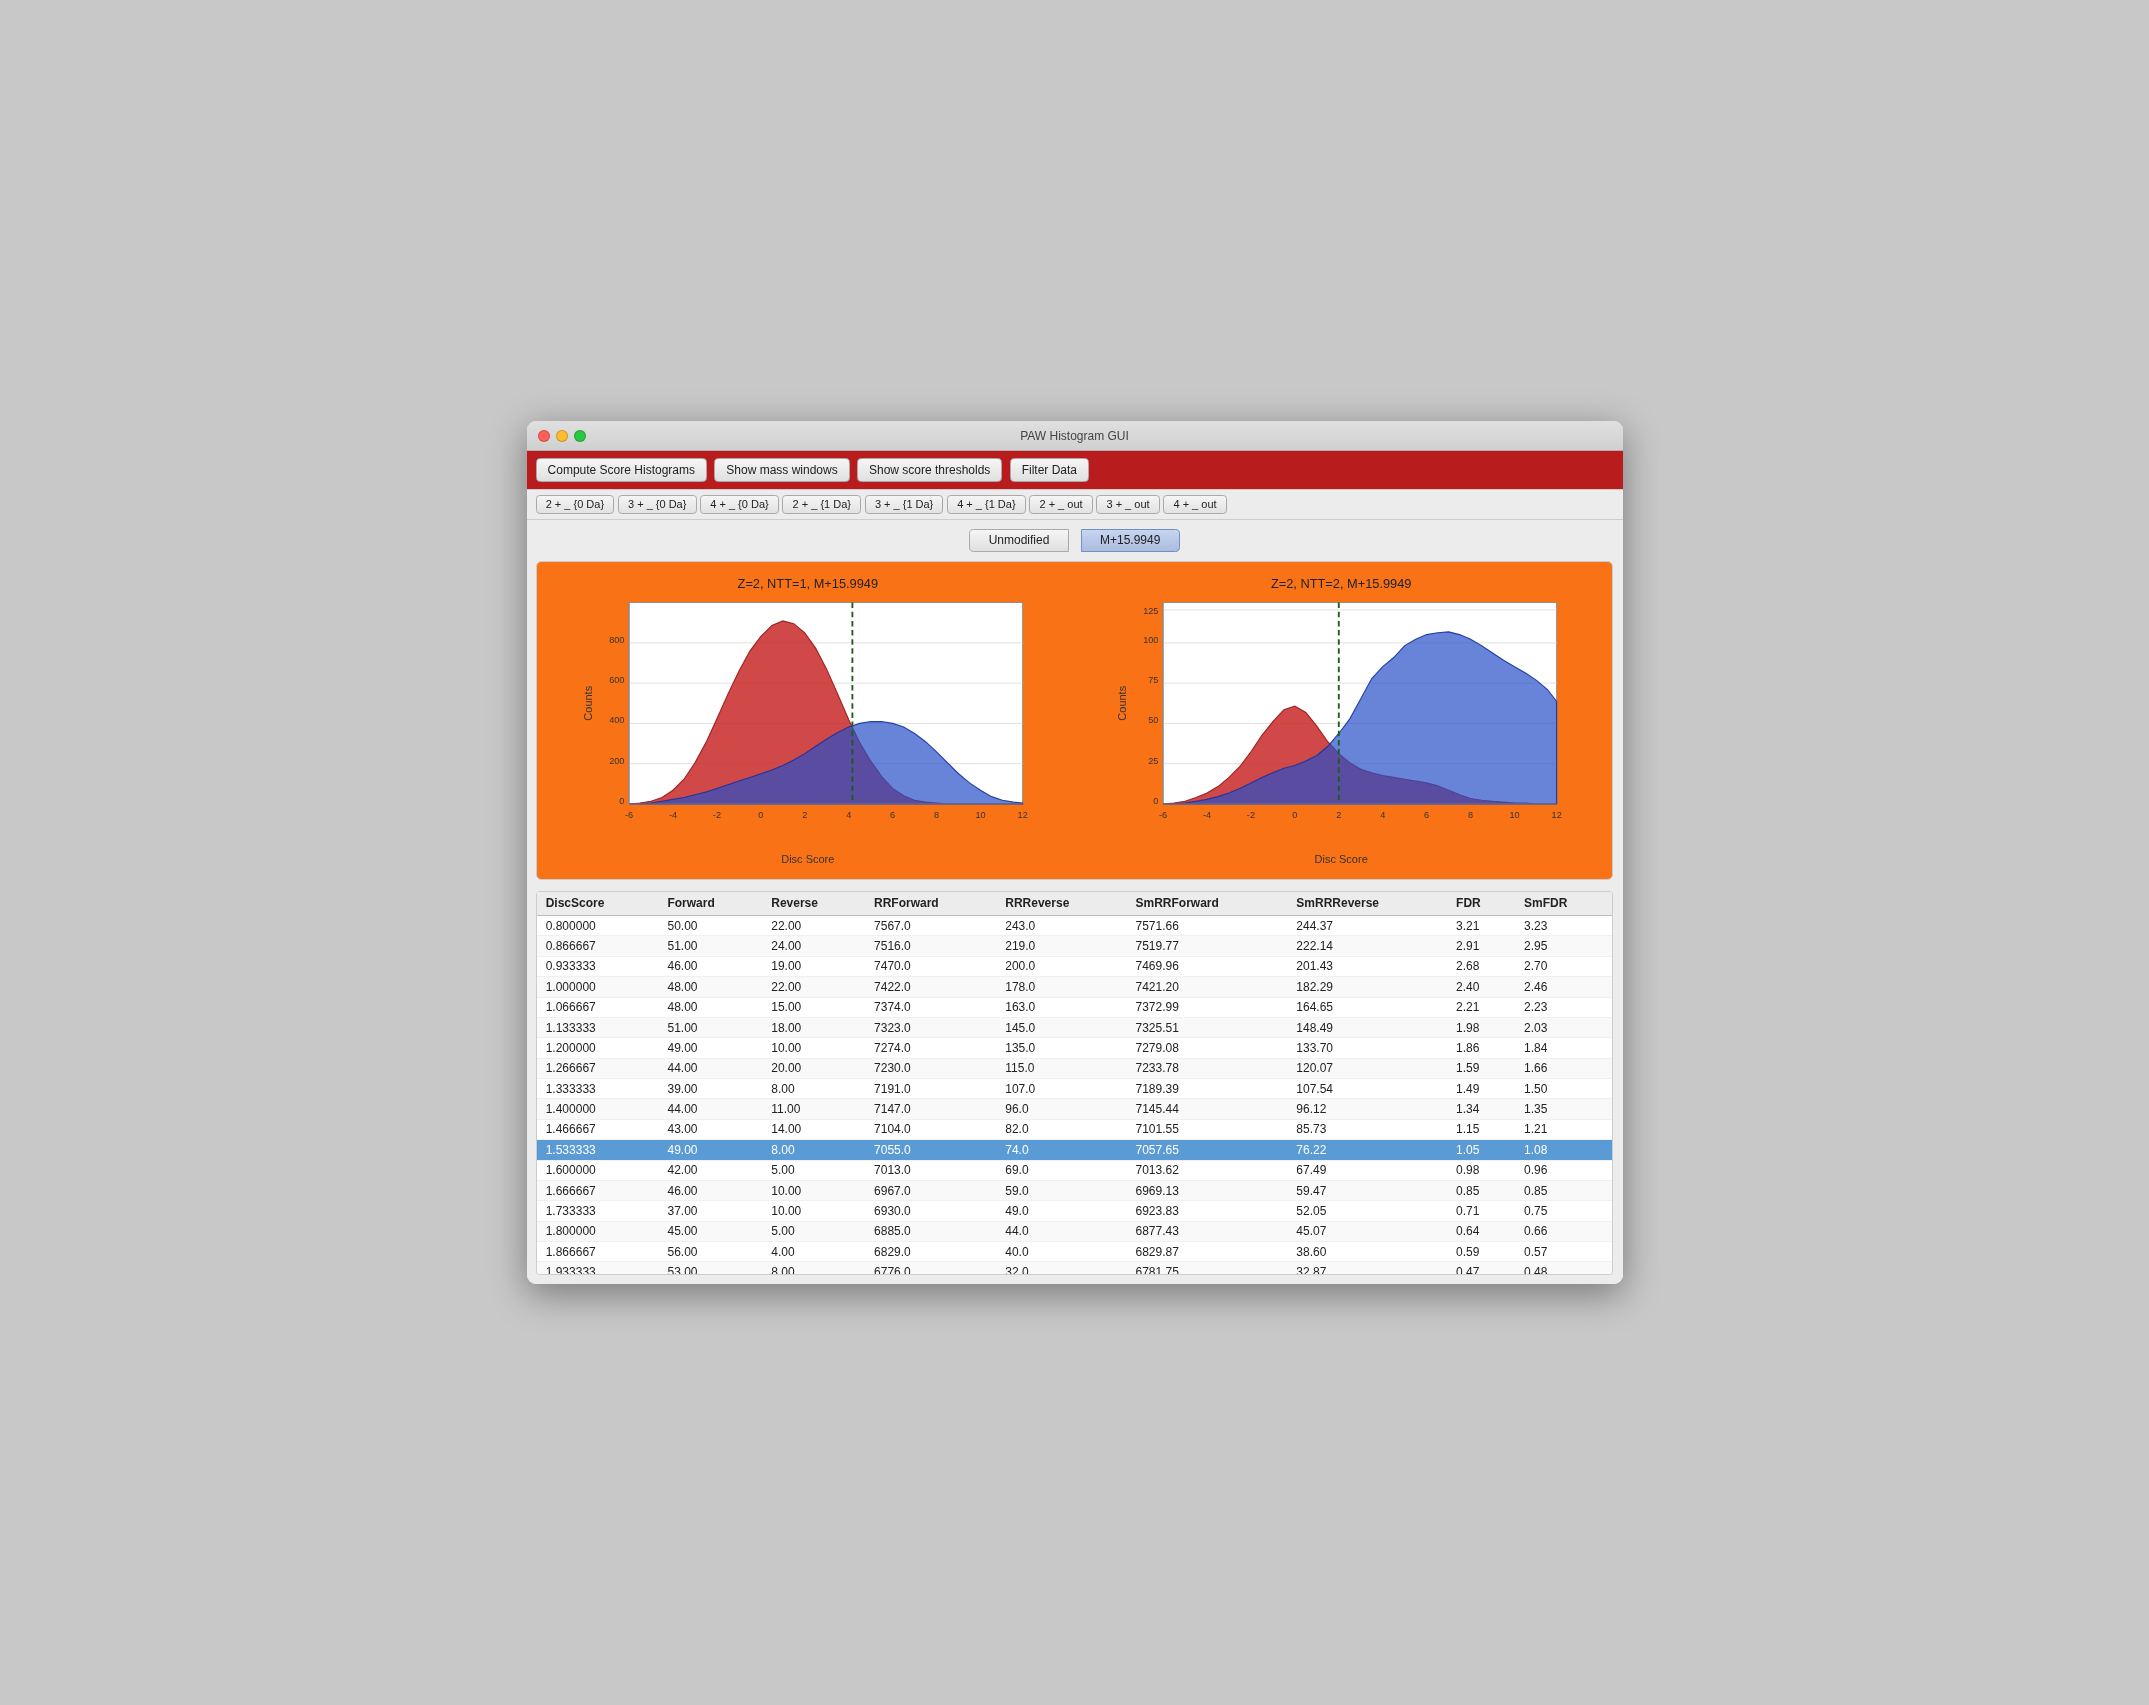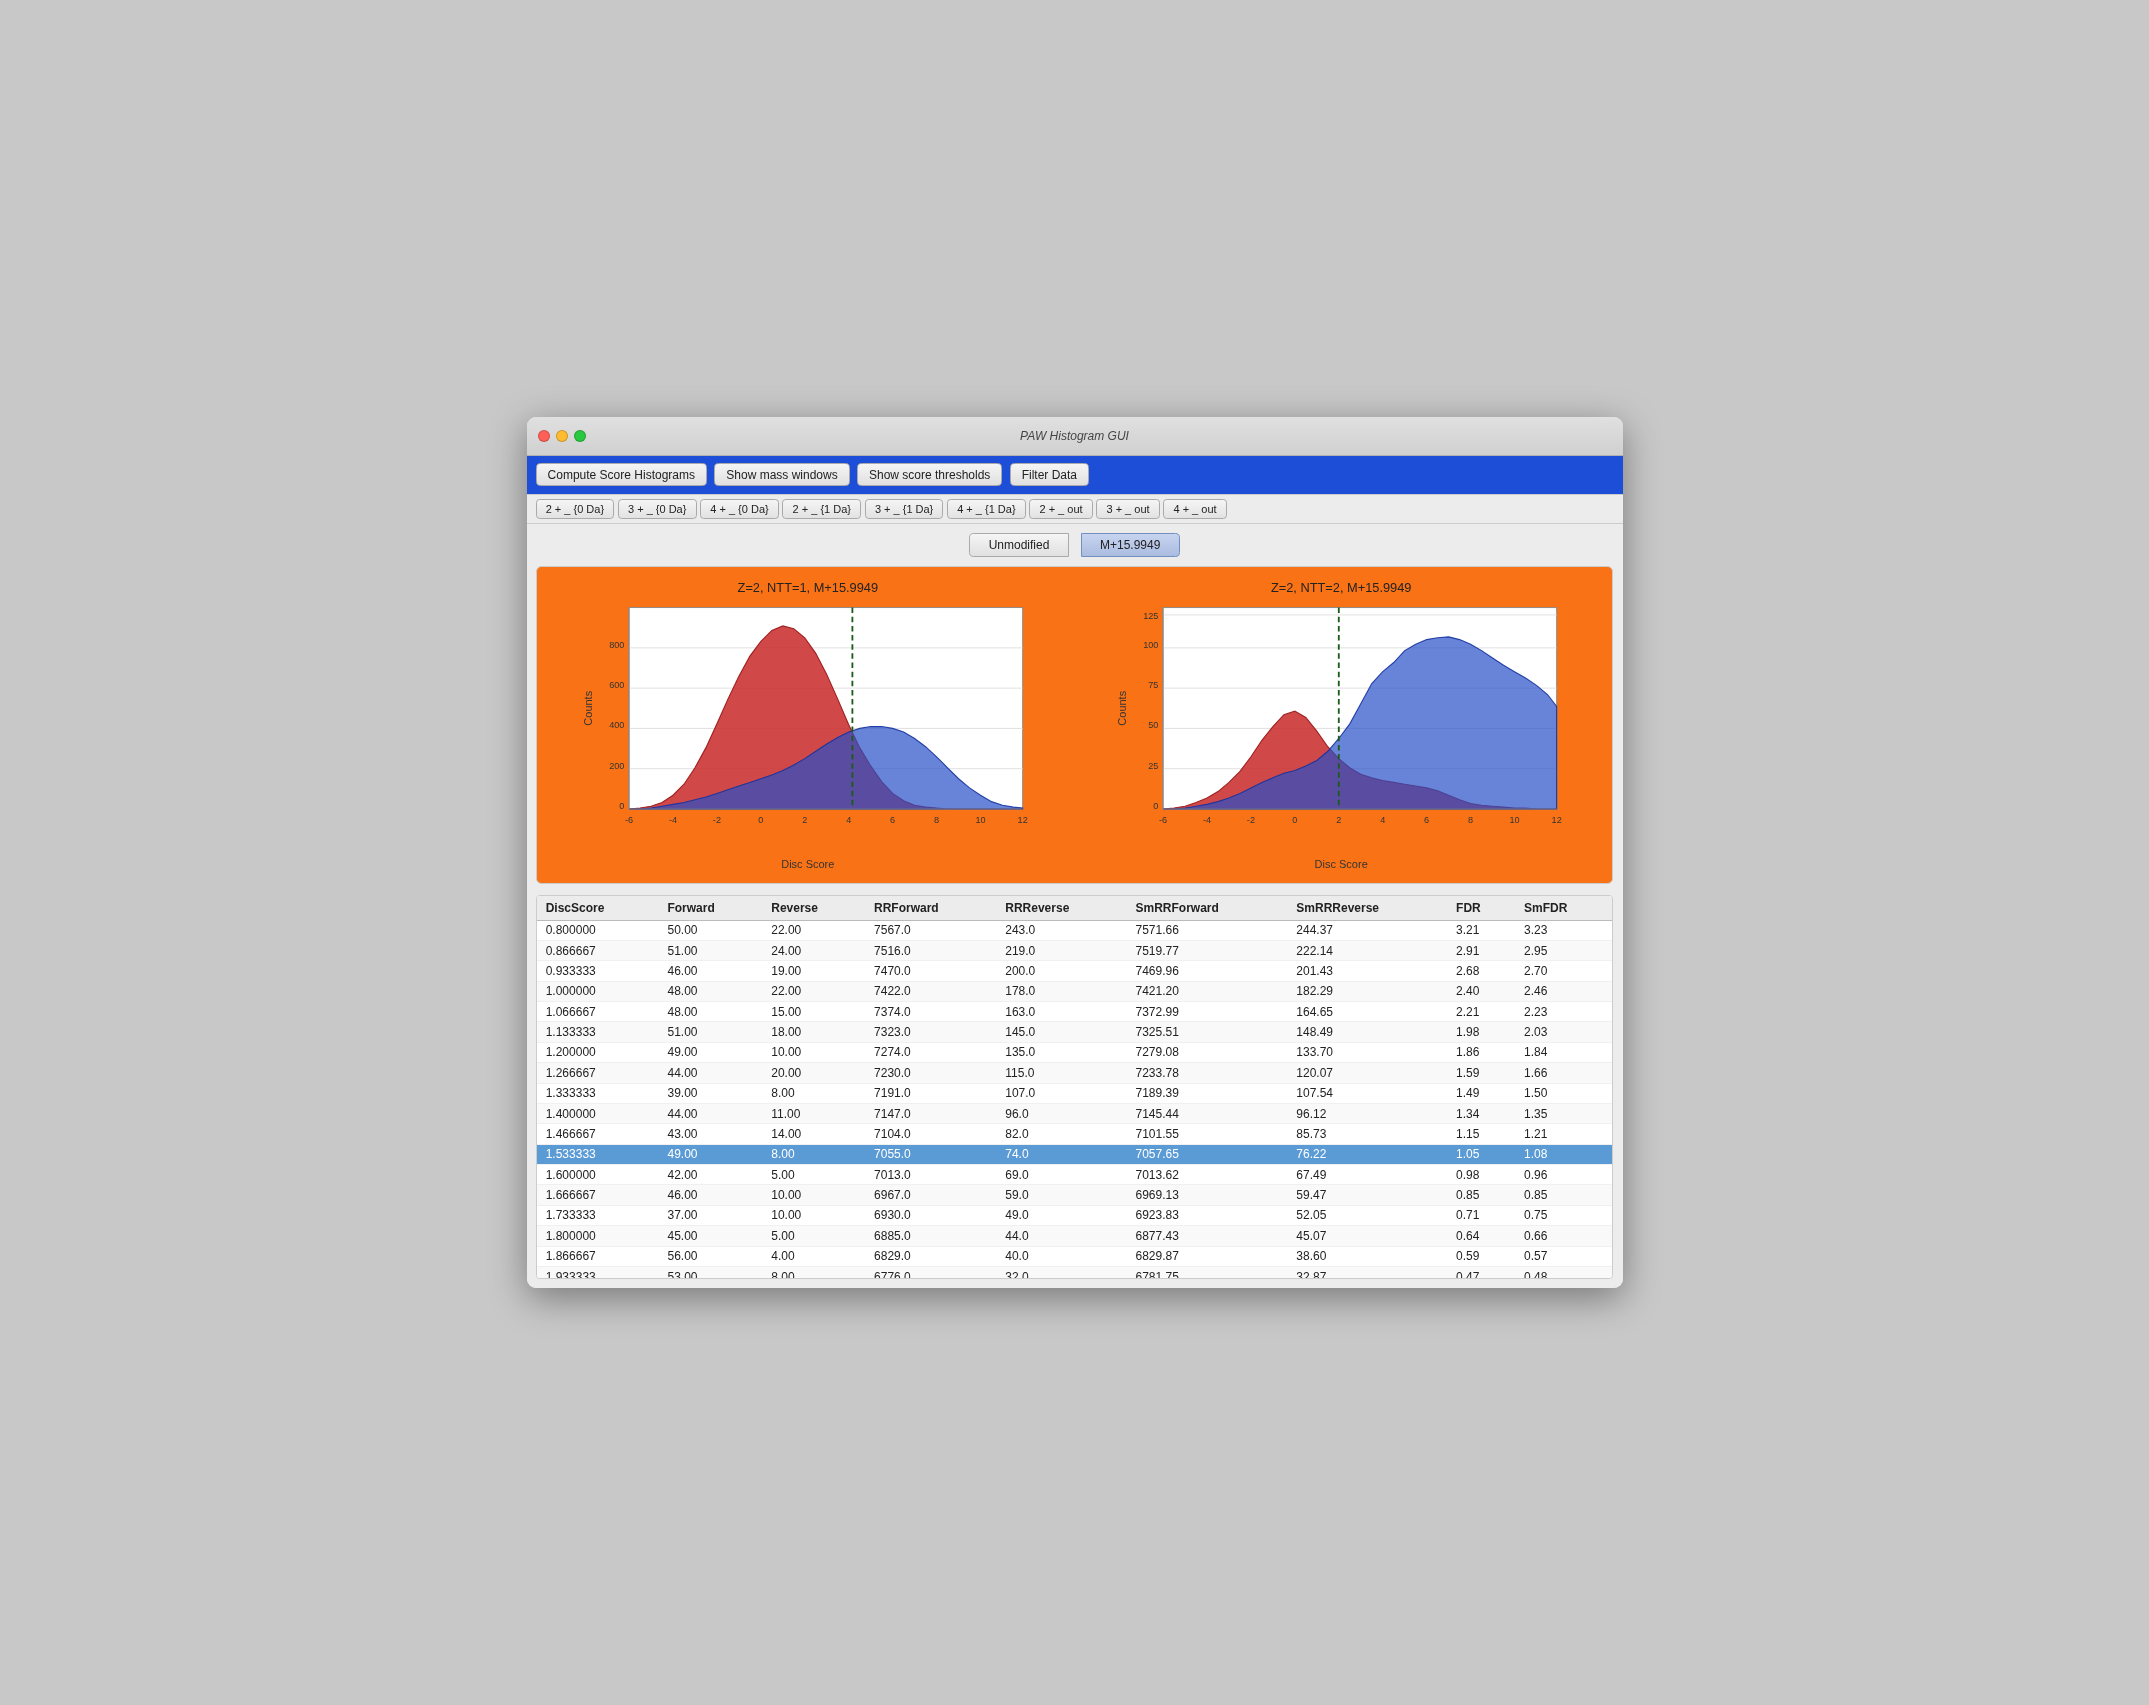--- a/index.html
+++ b/index.html
@@ -15,27 +15,26 @@
     }
     .window {
       background: #ececec;
       border-radius: 9.1px;
       box-shadow: 0 9.1px 37px rgba(0,0,0,0.4);
       width: 1096px;
       overflow: hidden;
     }
     .title-bar {
       background: linear-gradient(to bottom, #e0e0e0, #d0d0d0);
-      height: 39px;
+      height: 30px;
       display: flex;
       align-items: center;
       justify-content: center;
       position: relative;
       border-bottom: 0.9px solid #b0b0b0;
-      font-style: italic;
     }
     .title-bar-buttons {
       position: absolute;
       left: 11px;
       display: flex;
       gap: 6.4px;
     }
     .tb-btn {
       width: 12px;
       height: 12px;
@@ -47,21 +46,21 @@
     .tb-btn.maximize { background: #28c840; }
     .title-bar-title {
       font-size: 12px;
       color: #444;
       font-weight: 500;
     }
     .toolbar {
       padding: 7.3px 9.1px;
       display: flex;
       gap: 7.3px;
-      background: #1d4ed8;
+      background: #b91c1c;
       border-bottom: 0.9px solid #ccc;
     }
     .toolbar-btn {
       background: linear-gradient(to bottom, #f5f5f5, #e0e0e0);
       border: 0.9px solid #aaa;
       border-radius: 4.6px;
       padding: 3.7px 11px;
       font-size: 12px;
       cursor: pointer;
       color: #222;

